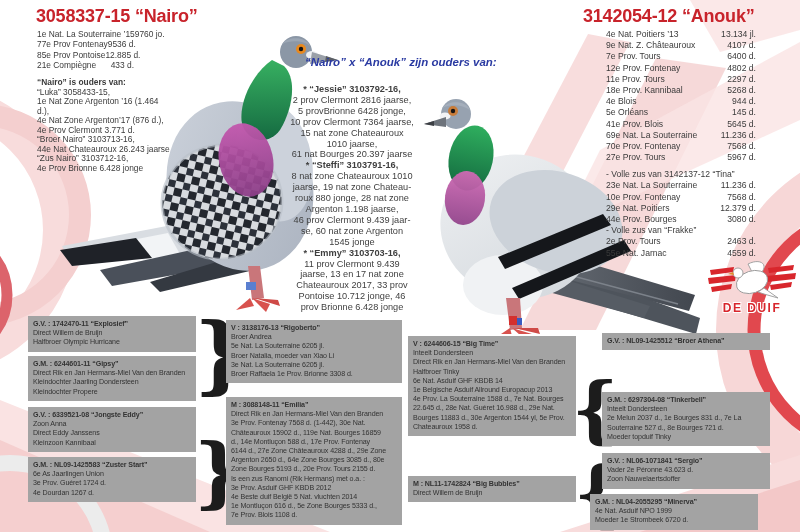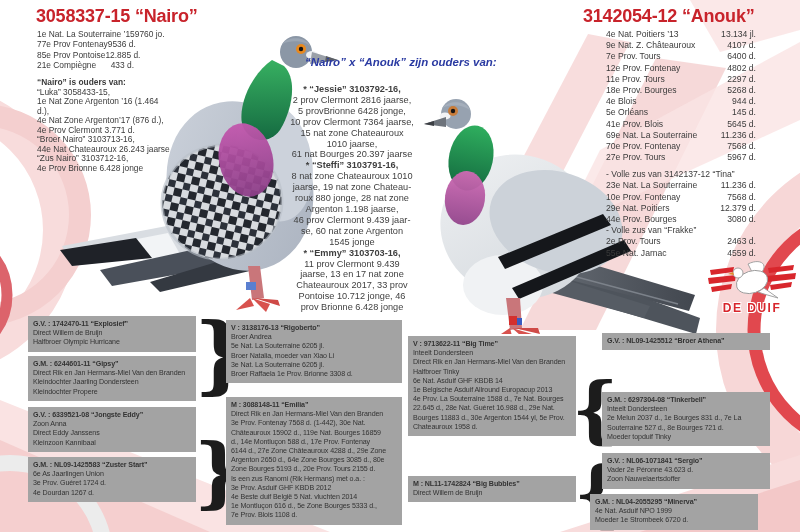--- a/index.html
+++ b/index.html
@@ -236,21 +236,21 @@
       </div>
     <div class="row">
       <span>12e Prov. Fontenay</span>
       <span>4802 d.</span>
       </div>
     <div class="row">
       <span>11e Prov. Tours</span>
       <span>2297 d.</span>
       </div>
     <div class="row">
-      <span>18e Prov. Bourges</span>
+      <span>18e Prov. Kannibaal</span>
       <span>5268 d.</span>
       </div>
     <div class="row">
       <span>4e Blois</span>
       <span>944 d.</span>
       </div>
     <div class="row">
       <span>5e Orléans</span>
       <span>145 d.</span>
       </div>
@@ -370,21 +370,21 @@
 Argenton 2650 d., 64e Zone Bourges 3085 d., 80e
 Zone Bourges 5193 d., 20e Prov. Tours 2155 d.
 Is een zus Ranomi (Rik Hermans) met o.a. :
 3e Prov. Asduif GHF KBDB 2012
 4e Beste duif België 5 Nat. vluchten 2014
 1e Montluçon 616 d., 5e Zone Bourges 5333 d.,
 7e Prov. Blois 1108 d.</div>
   </div>
 
   <div class="abs z2 pbox" style="left:408px;top:336px;width:158px">
-    <div class="btitle">V : 9713622-11 “Big Time”</div>
+    <div class="btitle">V : 6244606-15 “Big Time”</div>
     <div class="prelines">Inteelt Dondersteen
 Direct Rik en Jan Hermans-Miel Van den Branden
 Halfbroer Tinky
 6e Nat. Asduif GHF KBDB 14
 1e Belgische Asduif Allround Europacup 2013
 4e Prov. La Souterraine 1588 d., 7e Nat. Bourges
 22.645 d., 28e Nat. Guéret 16.988 d., 29e Nat.
 Bourges 11883 d., 30e Argenton 1544 yl, 5e Prov.
 Chateauroux 1958 d.</div>
   </div>

